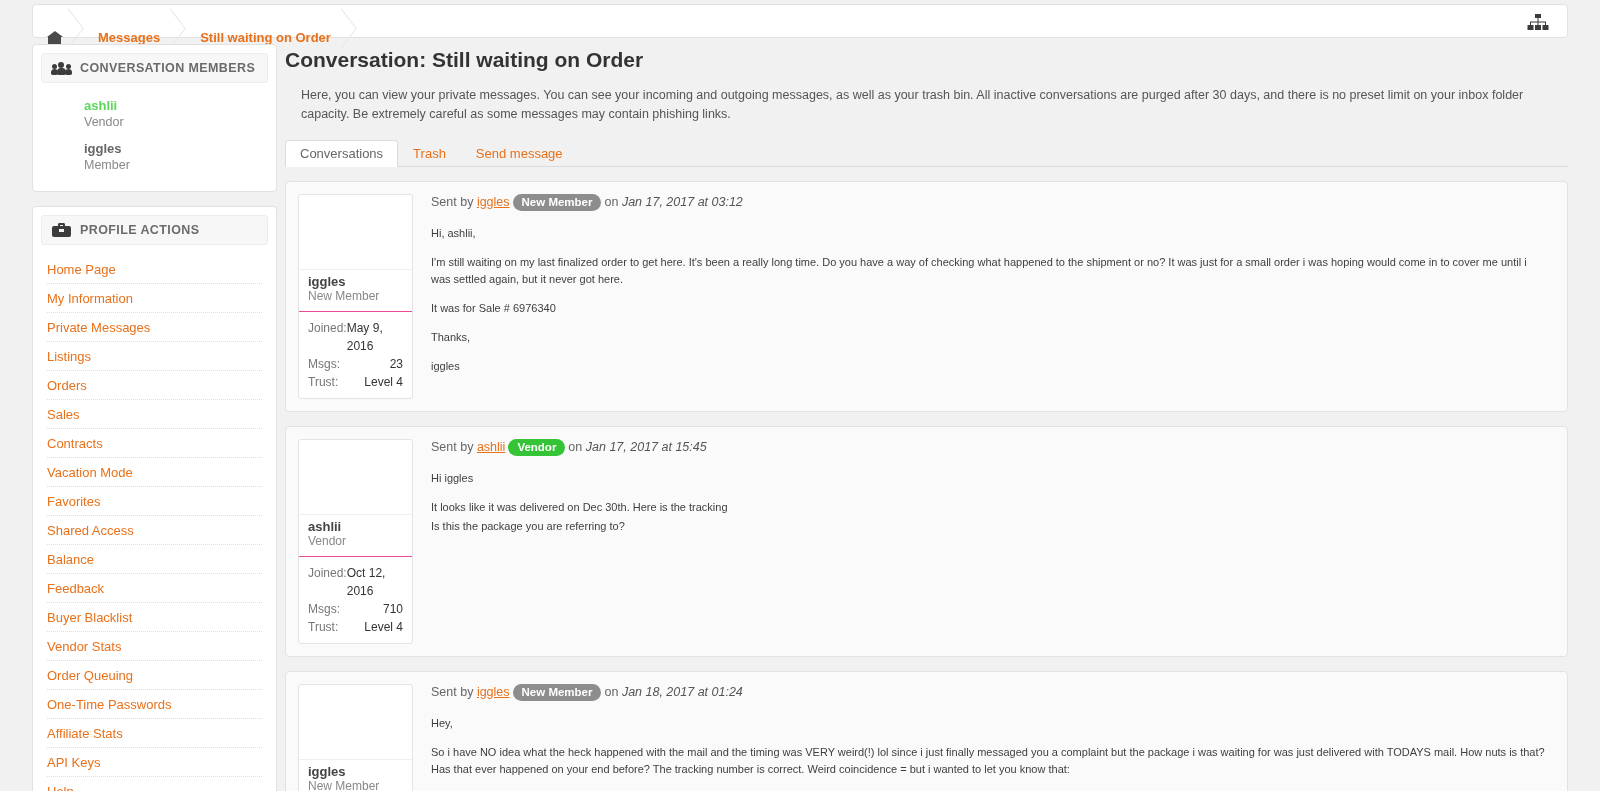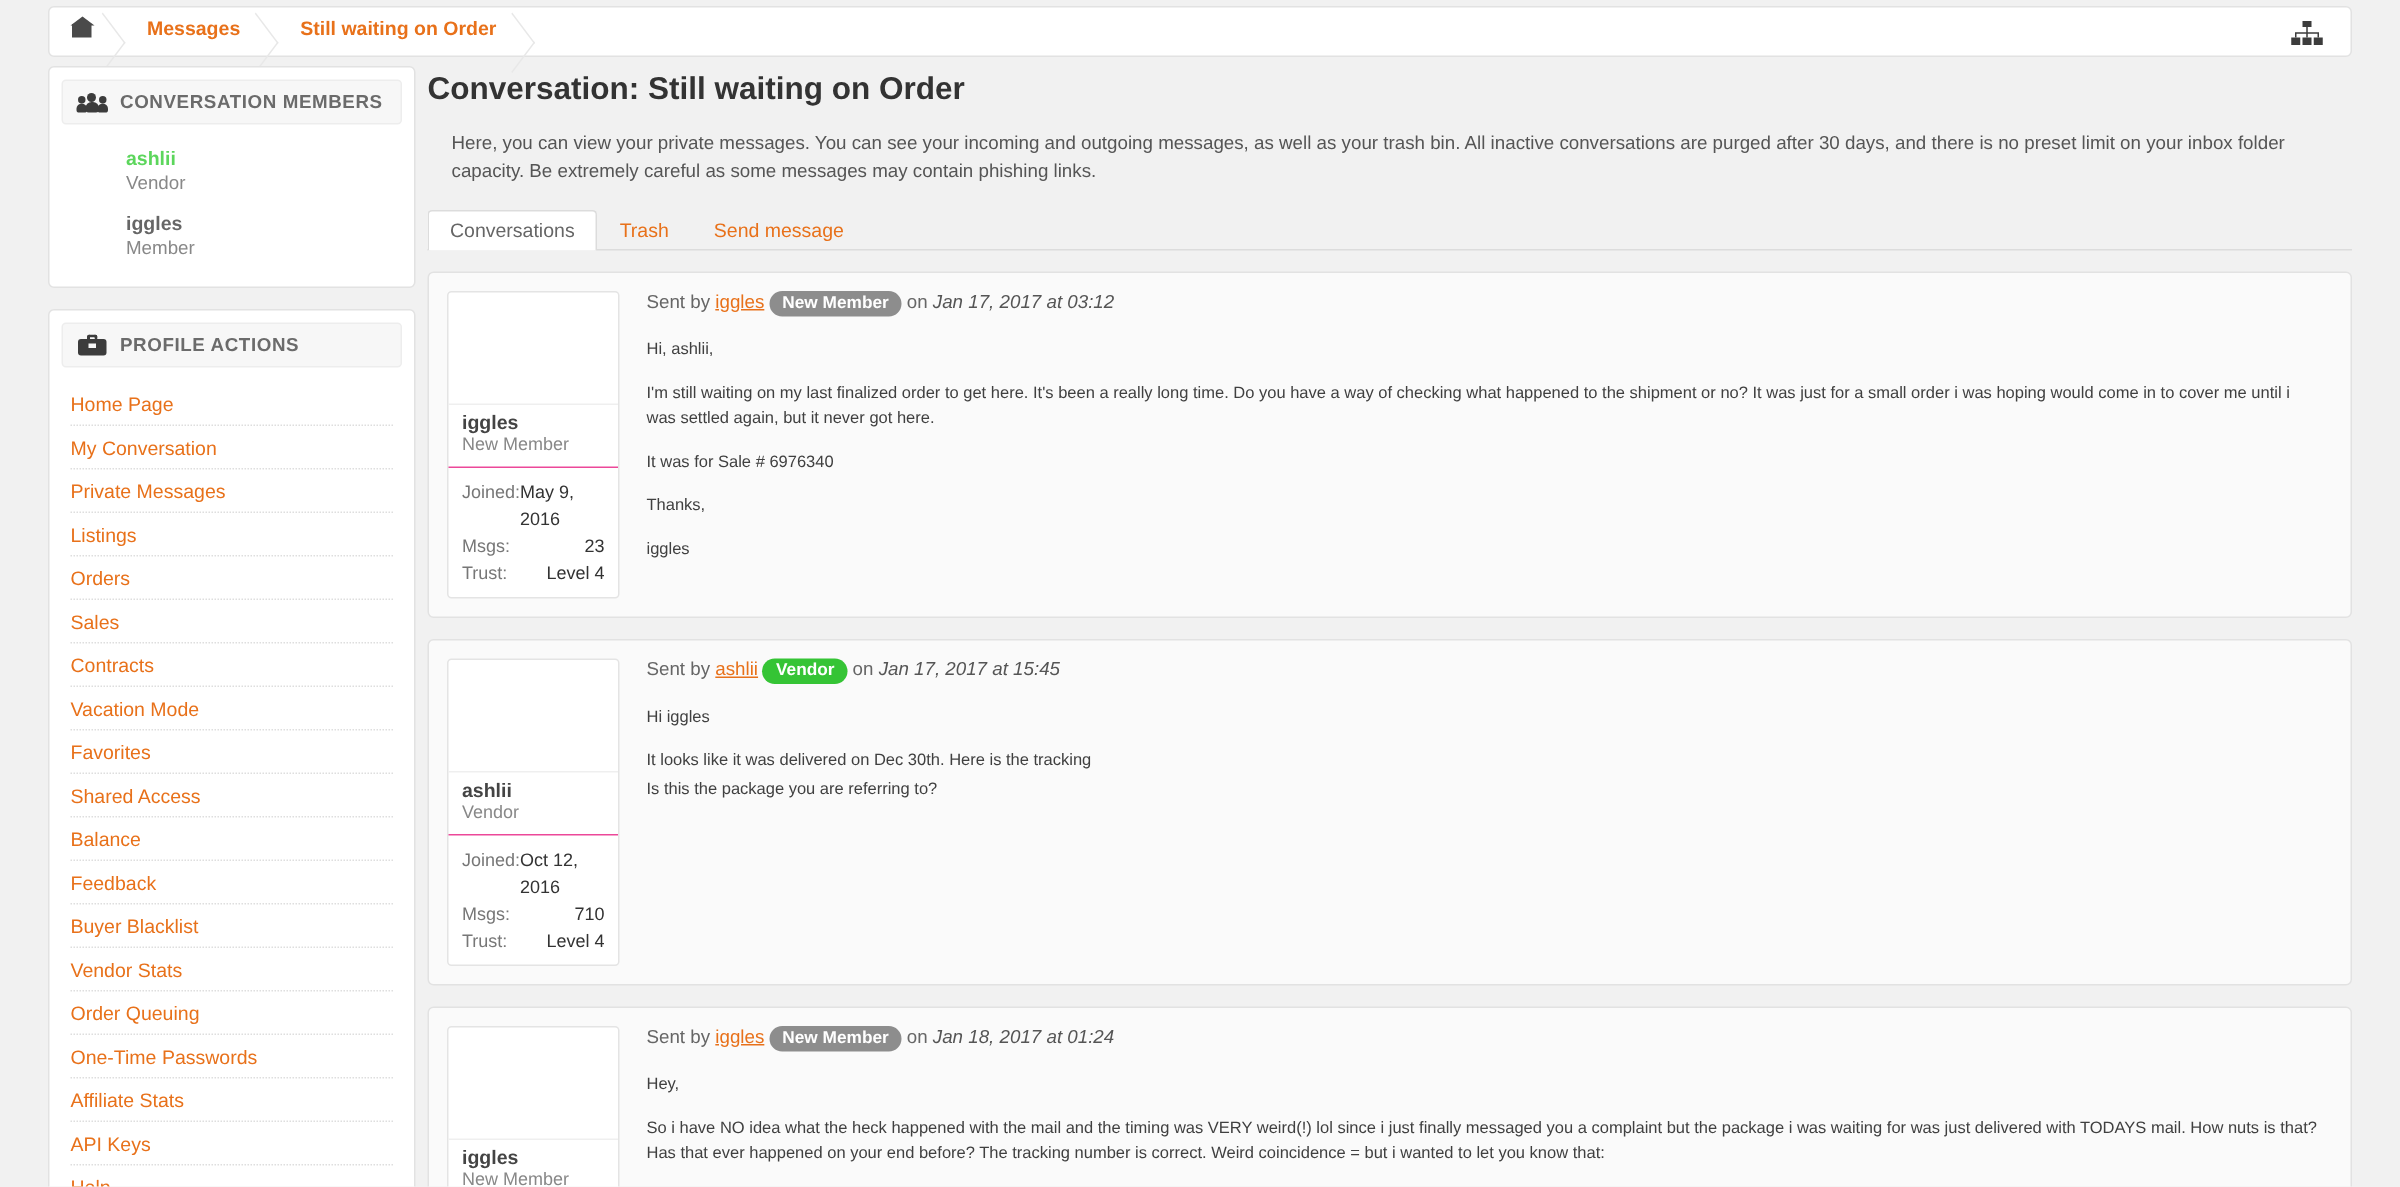--- a/index.html
+++ b/index.html
@@ -19,21 +19,21 @@
     position: absolute; left: 32px; top: 4px;
     width: 1536px; height: 34px;
     background: #fff;
     border: 1px solid #e2e2e2;
     border-radius: 4px;
     display: flex; align-items: center;
   }
   .crumb {
     position: relative;
     height: 34px;
-    display: flex; align-items: flex-start;
+    display: flex; align-items: flex-end;
     padding: 0 22px 0 18px;
     font-size: 13px;
     font-weight: bold;
     color: #e8711a;
     text-decoration: none;
     white-space: nowrap;
     margin-top: 14px;
   }
   .crumb.home { padding: 0 18px 0 14px; color:#555; }
   .crumb::after {
@@ -235,21 +235,21 @@
       <div class="panel-head">
         <span class="case-icon">
           <span class="hdl"></span>
             <span class="body"></span>
             <span class="ltch"></span>
         </span>
         <span>PROFILE ACTIONS</span>
       </div>
       <div class="actions" id="actions-list">
           <a class="action-link" href="#">Home Page</a>
-          <a class="action-link" href="#">My Conversation</a>
+          <a class="action-link" href="#">My Information</a>
           <a class="action-link" href="#">Private Messages</a>
           <a class="action-link" href="#">Listings</a>
           <a class="action-link" href="#">Orders</a>
           <a class="action-link" href="#">Sales</a>
           <a class="action-link" href="#">Contracts</a>
           <a class="action-link" href="#">Vacation Mode</a>
           <a class="action-link" href="#">Favorites</a>
           <a class="action-link" href="#">Shared Access</a>
           <a class="action-link" href="#">Balance</a>
           <a class="action-link" href="#">Feedback</a>

